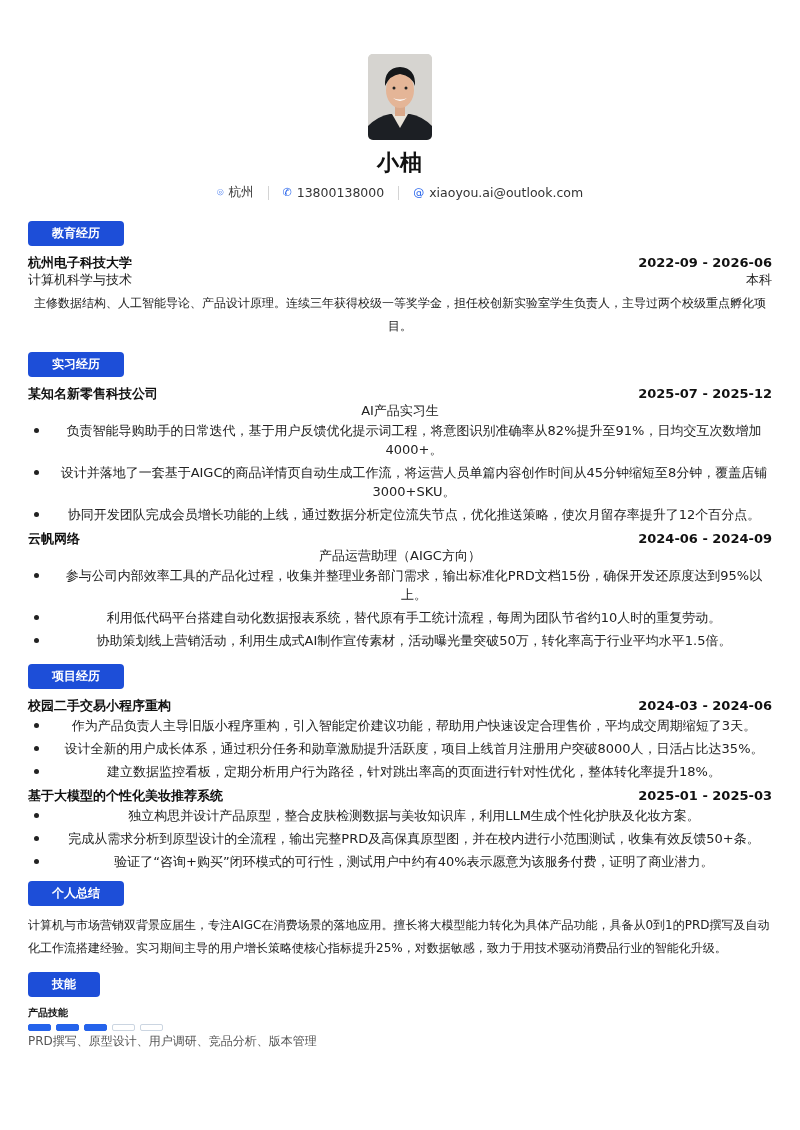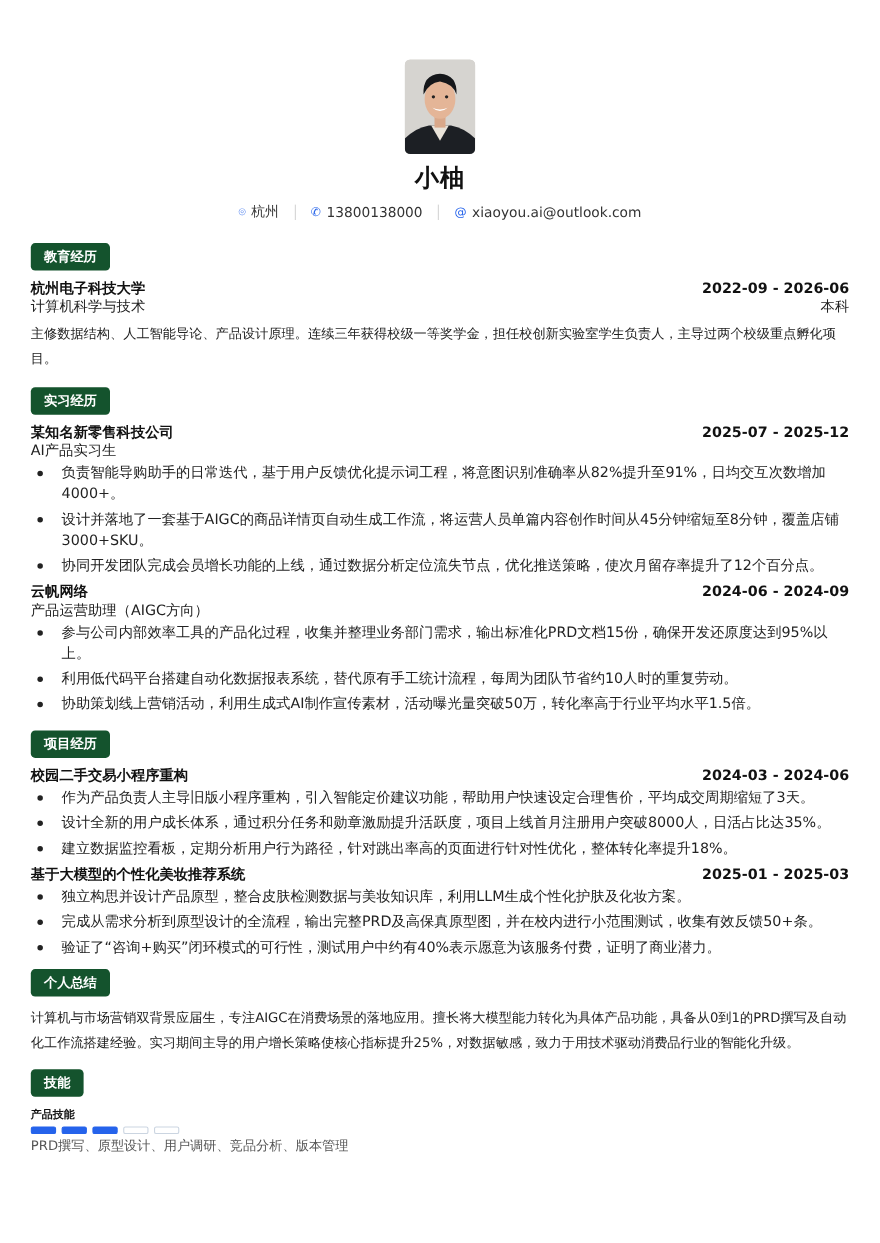--- a/index.html
+++ b/index.html
@@ -8,22 +8,22 @@
   .page { position: relative; width: 800px; height: 792px; padding: 0 28px; }
   .header { text-align: center; padding-top: 54px; }
   .photo { width: 64px; height: 86px; margin: 0 auto; border-radius: 5px; overflow: hidden; background: #d9d7d3; position: relative; }
   .photo svg { display: block; }
   .name { font-size: 22px; font-weight: bold; margin-top: 10px; letter-spacing: 1px; color: #111; line-height: 26px; }
   .contacts { margin-top: 8px; display: flex; justify-content: center; align-items: center; font-size: 12.5px; color: #333; }
   .contact { display: flex; align-items: center; gap: 5px; }
   .contact .ic { color: #2563eb; font-size: 11px; }
   .sep { width: 1px; height: 14px; background: #d4d4d4; margin: 0 14px; }
   .section { margin-top: 14px; }
-  .badge { display: inline-block; background: #14532d; color: #fff; font-size: 12px; font-weight: bold; padding: 4px 12px; border-radius: 4px; line-height: 17px; }
-  .entry { margin-top: 8px; }
+  .badge { display: inline-block; background: #1d4ed8; color: #fff; font-size: 12px; font-weight: bold; padding: 4px 24px; border-radius: 4px; line-height: 17px; }
+  .entry { margin-top: 8px; text-align: center; }
   .row { display: flex; justify-content: space-between; align-items: baseline; line-height: 17px; }
   .title { font-weight: bold; font-size: 13px; color: #111; }
   .date { font-weight: bold; font-size: 13px; color: #111; }
   .sub { font-size: 13px; color: #222; line-height: 17px; }
   .para { font-size: 12px; line-height: 23px; margin-top: 4px; color: #222; }
   ul.bullets { list-style: none; margin-top: 2px; }
   ul.bullets li { position: relative; padding-left: 28px; font-size: 13px; line-height: 19px; margin-bottom: 4px; color: #222; }
   ul.bullets li::before { content: ""; position: absolute; left: 6px; top: 7px; width: 5px; height: 5px; background: #222; border-radius: 50%; }
   .skill-name { font-weight: bold; font-size: 10px; margin-top: 9px; color: #111; }
   .levels { display: flex; gap: 5px; margin-top: 4px; }

